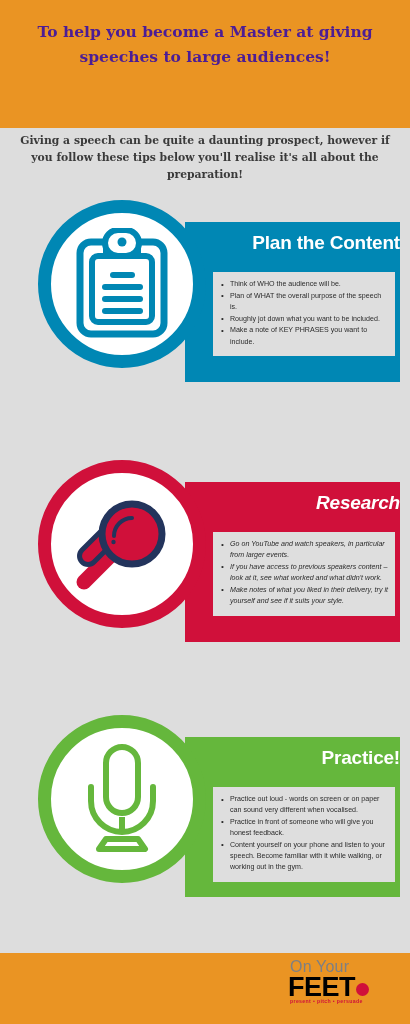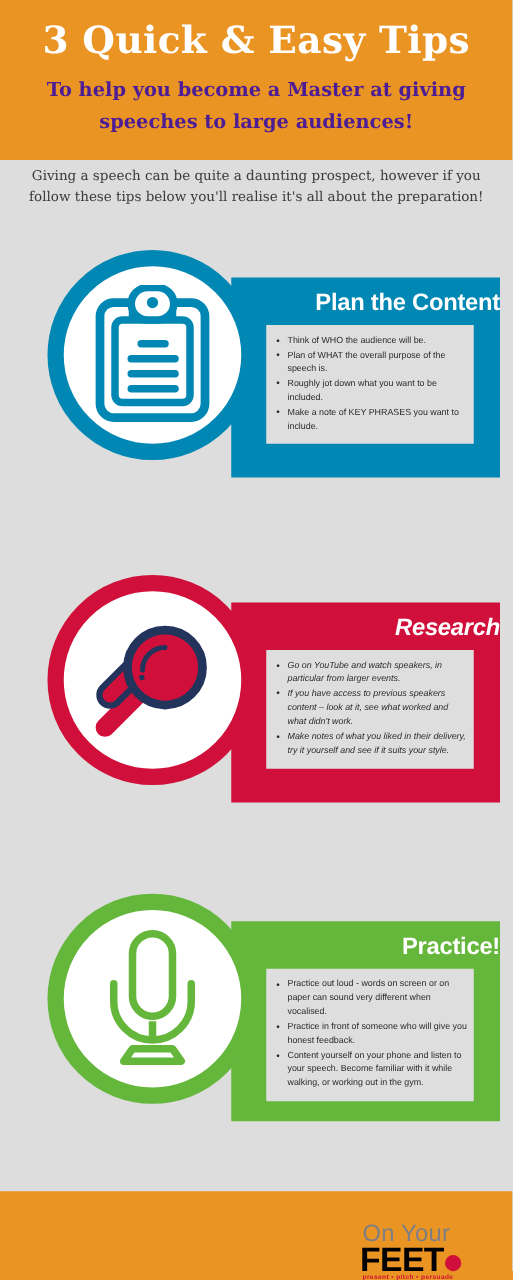--- a/index.html
+++ b/index.html
@@ -47,21 +47,21 @@
 
   
   .intro {
     position: absolute;
     left: 0; top: 132px;
     width: 410px;
     padding: 0 14px;
     text-align: center;
     font-family: "DejaVu Serif", "Liberation Serif", serif;
     font-size: 10.8px;
-    font-weight: 400;
+    font-weight: 700;
     color: #3a3a3a;
     line-height: 17px;
   }
 
   
   .section { position: absolute; left: 0; width: 410px; }
   #sec-1 { top: 200px; height: 212px; }
   #sec-2 { top: 460px; height: 212px; font-style: italic; }
   #sec-3 { top: 715px; height: 212px; }
 
@@ -79,22 +79,22 @@
     font-weight: 700;
     text-align: right;
     line-height: 24px;
     padding-top: 9px;
     letter-spacing: -0.2px;
   }
   
   .content-panel {
     position: absolute;
     left: 213px;
-    top: 60px;
-    width: 166px;
+    top: 72px;
+    width: 182px;
     background: #dedede;
     padding: 7px 5px 8px 4px;
   }
   .content-panel ul { list-style: none; }
   .content-panel li {
     position: relative;
     font-size: 7.1px;
     line-height: 11.2px;
     color: #2b2b2b;
     padding-left: 13px;
@@ -144,26 +144,25 @@
     color: #ffffff;
   }
   .logo {
     position: absolute;
     right: 10px;
     top: 5px;
     width: 112px;
     text-align: left;
   }
   .logo-on-your {
-    font-size: 19px;
+    font-size: 16px;
     color: #7d7f84;
     letter-spacing: 0.2px;
     line-height: 17px;
     padding-left: 2px;
-    margin-top: 21px;
   }
   .logo-feet-row {
     position: relative;
     line-height: 24px;
     height: 24px;
   }
   .logo-feet {
     font-size: 27px;
     font-weight: 700;
     color: #000000;
@@ -186,21 +185,20 @@
     padding-left: 2px;
     margin-top: -1px;
   }
 </style>
 </head>
 <body>
 
 <div class="page">
 
   <div class="header">
-    <div class="header-title">3 Quick &amp; Easy Tips</div>
     <div class="header-sub">To help you become a Master at giving speeches to large audiences!</div>
   </div>
 
   <div class="intro">Giving a speech can be quite a daunting prospect, however if you follow these tips below you'll realise it's all about the preparation!</div>
 
   <div class="section" id="sec-1">
     <div class="banner" style="background:#0087b4">
       <div class="banner-title">Plan the Content</div>
     </div>
     <div class="content-panel">

